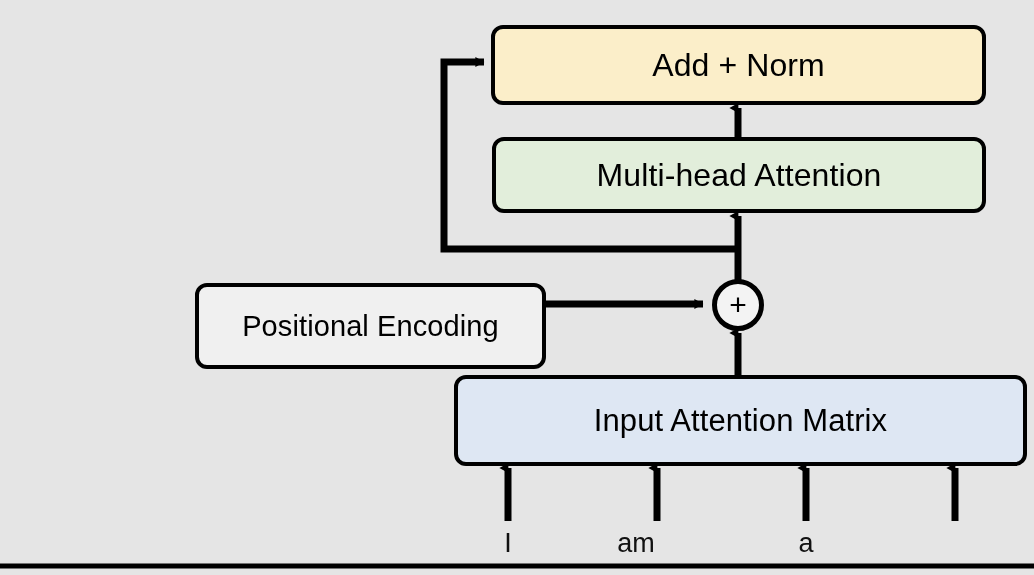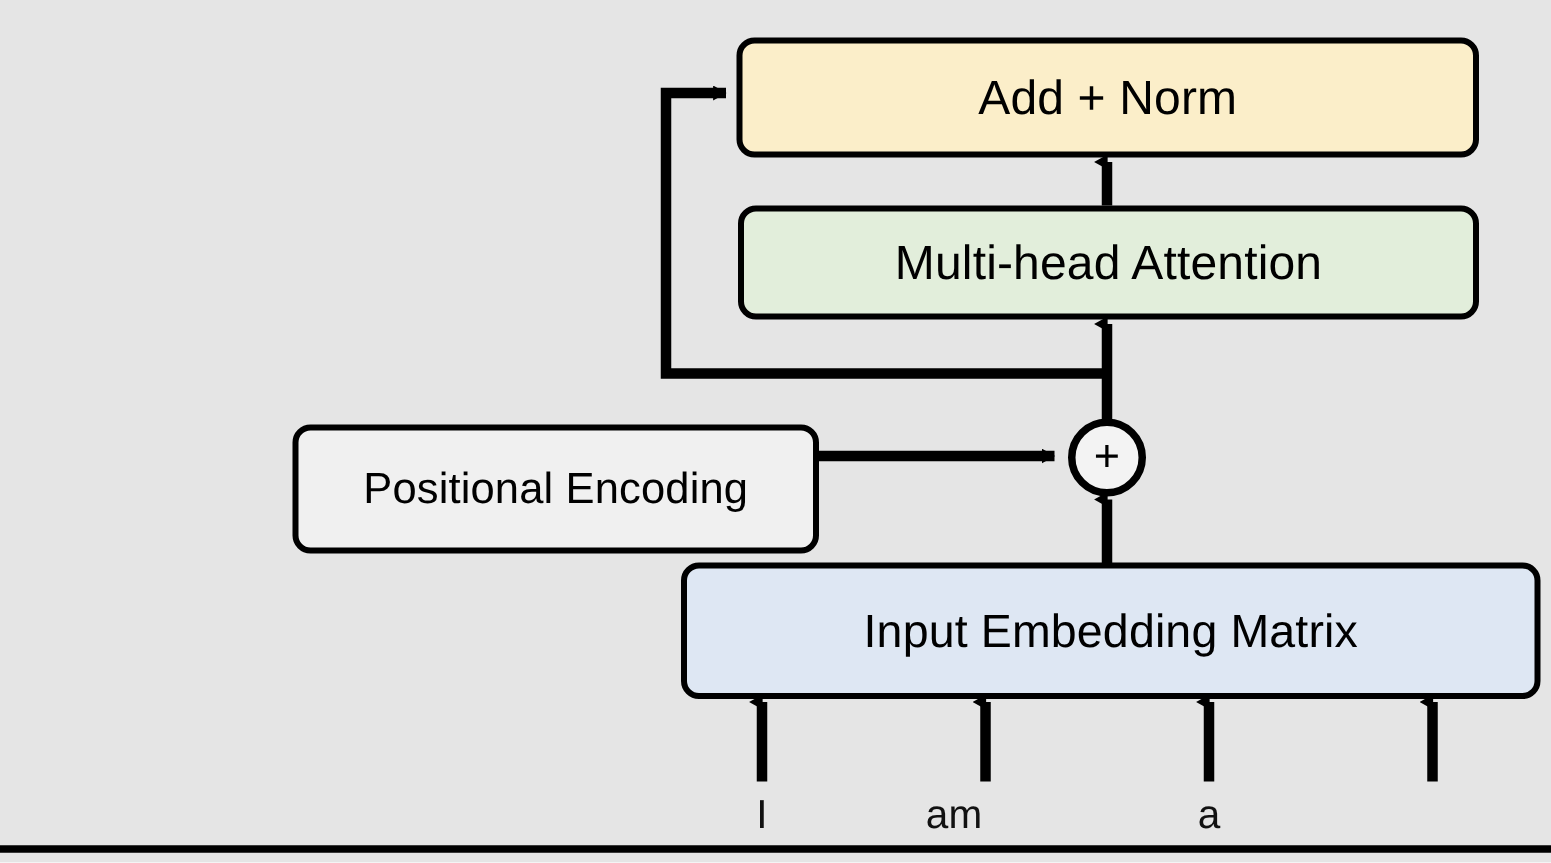--- a/index.html
+++ b/index.html
@@ -150,21 +150,21 @@
 
     <line x1="0" y1="566" x2="1034" y2="566" stroke="#000000" stroke-width="5"></line>
   </svg>
 
   <div class="node-box" id="box-add-norm">Add + Norm</div>
 
   <div class="node-box" id="box-attention">Multi-head Attention</div>
 
   <div class="node-box" id="box-positional">Positional Encoding</div>
 
-  <div class="node-box" id="box-embedding">Input Embedding Matrix</div>
+  <div class="node-box" id="box-embedding">Input Attention Matrix</div>
 
   <div id="add-circle">+</div>
 
   <div class="token-label" style="left:508px;">I</div>
   <div class="token-label" style="left:636px;">am</div>
   <div class="token-label" style="left:806px;">a</div>
 
 </div>
 
 </body></html>

